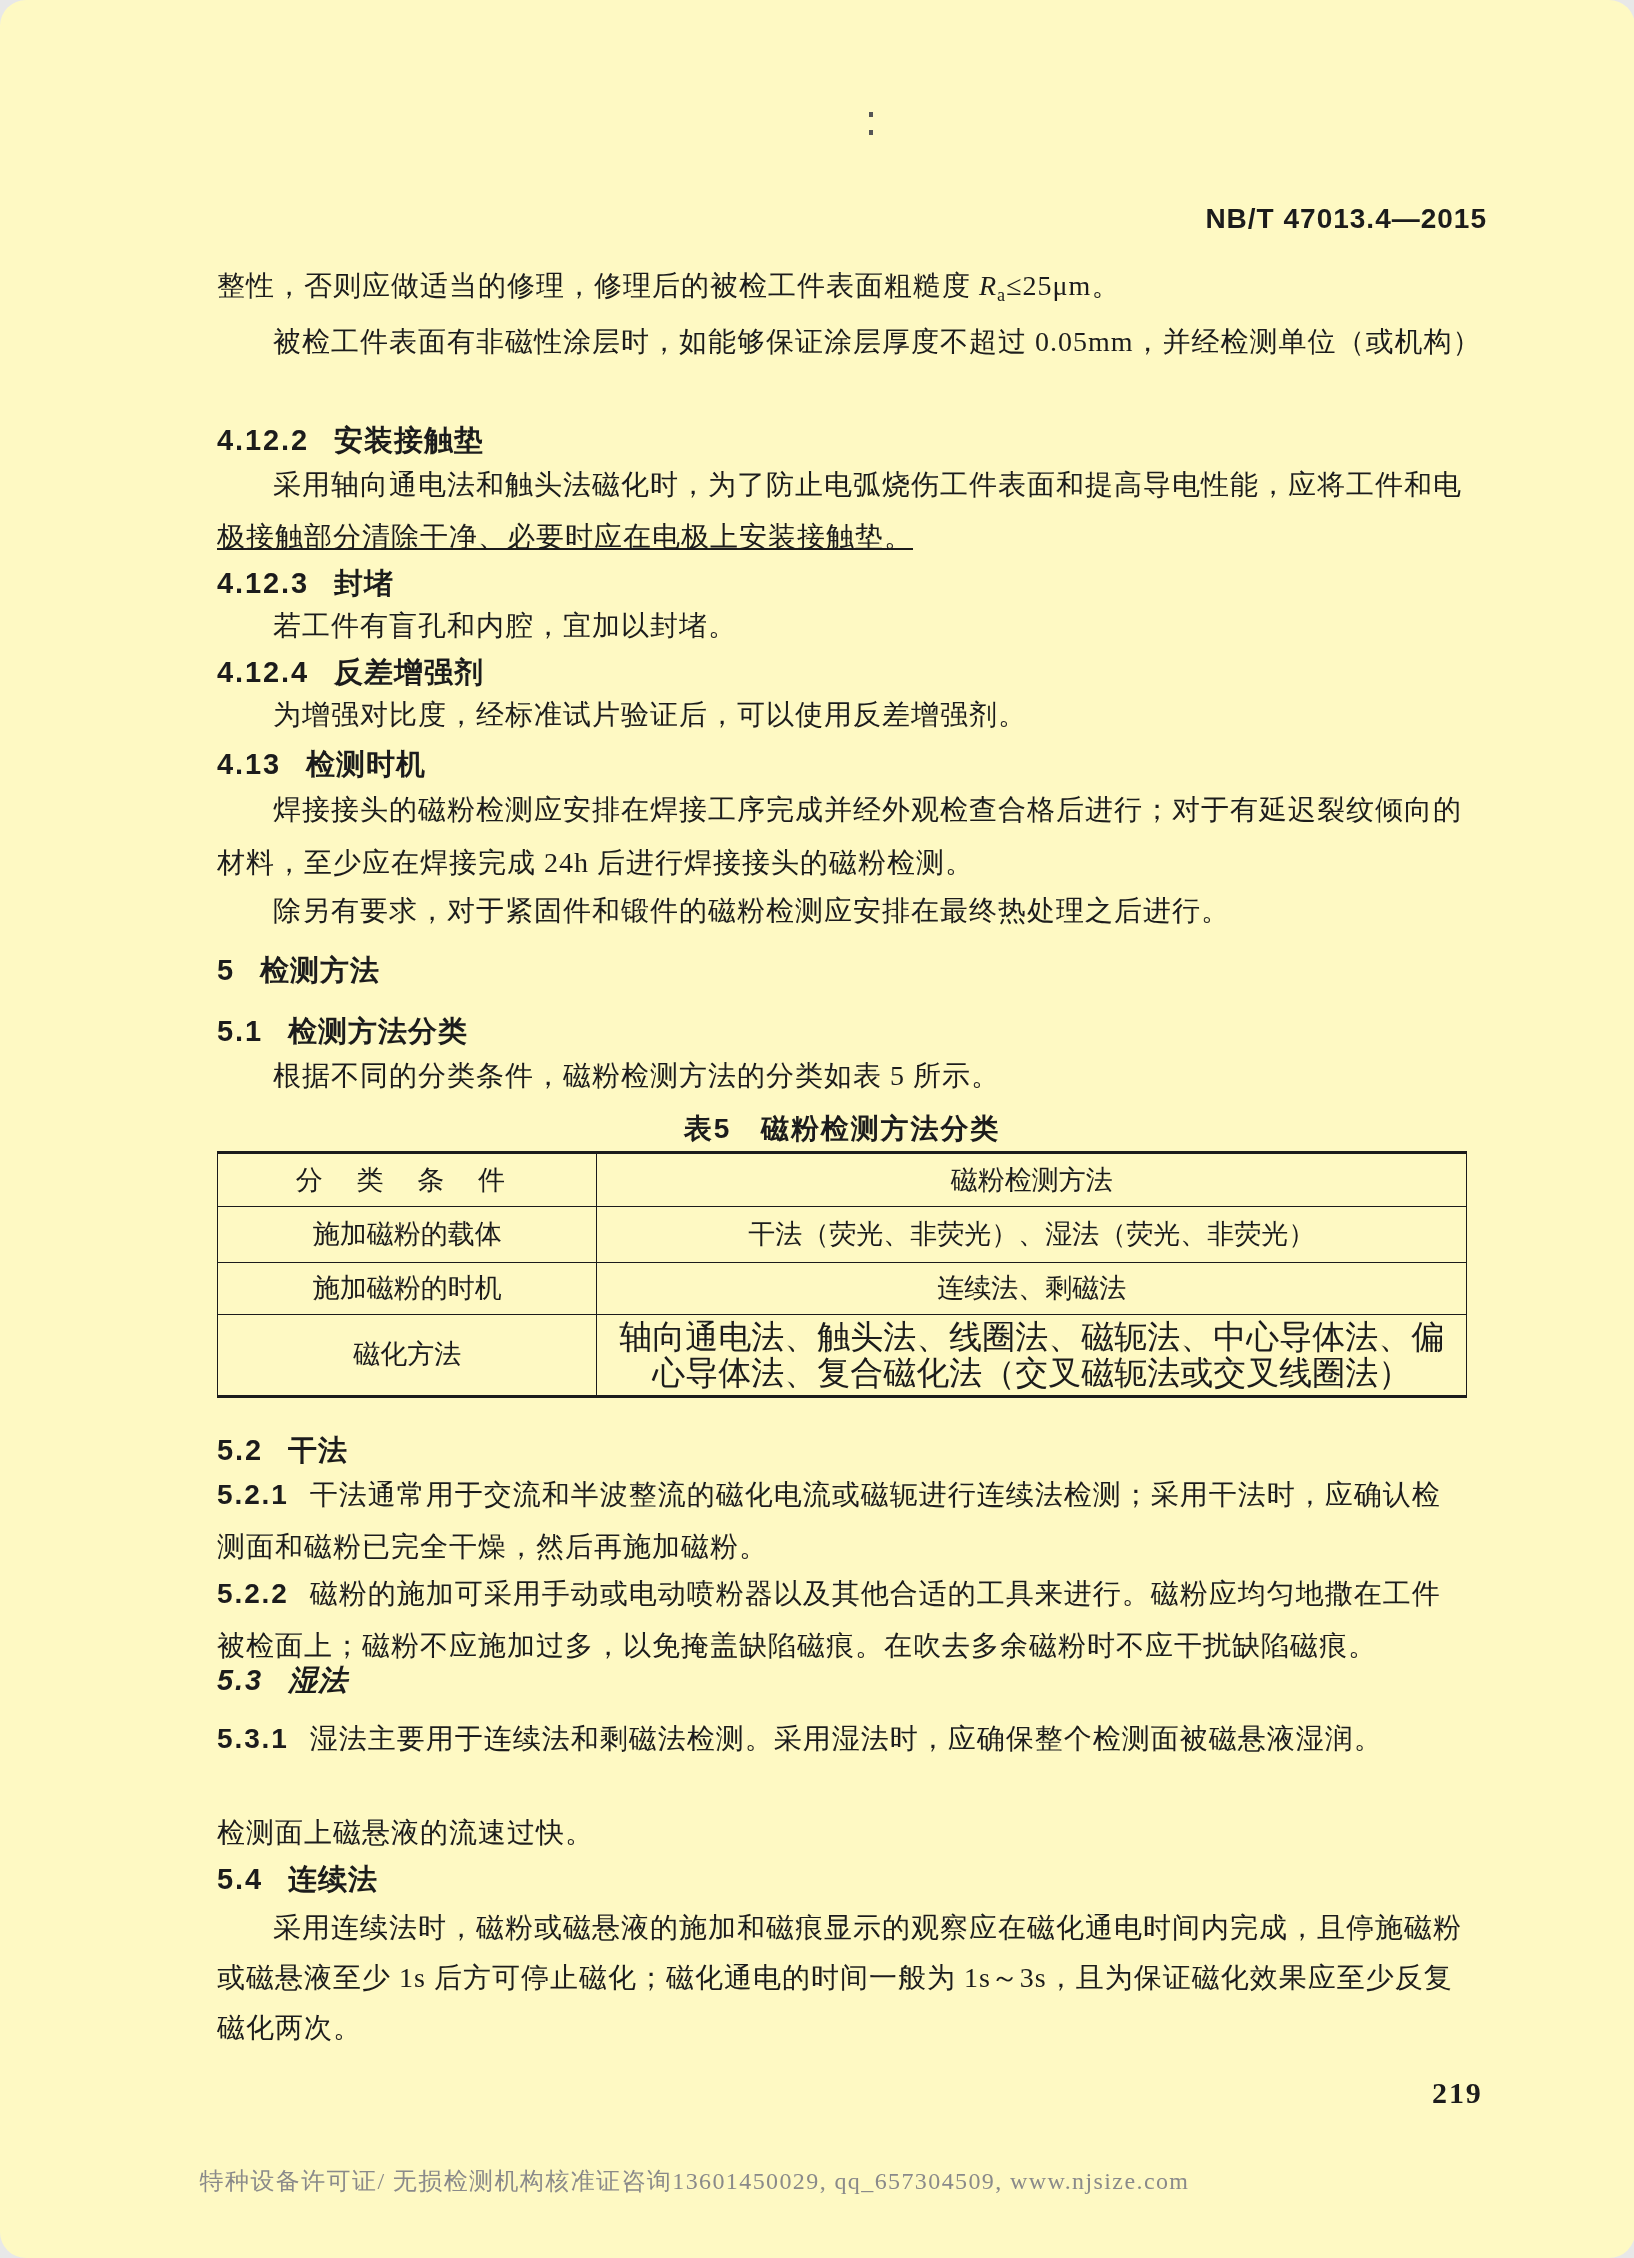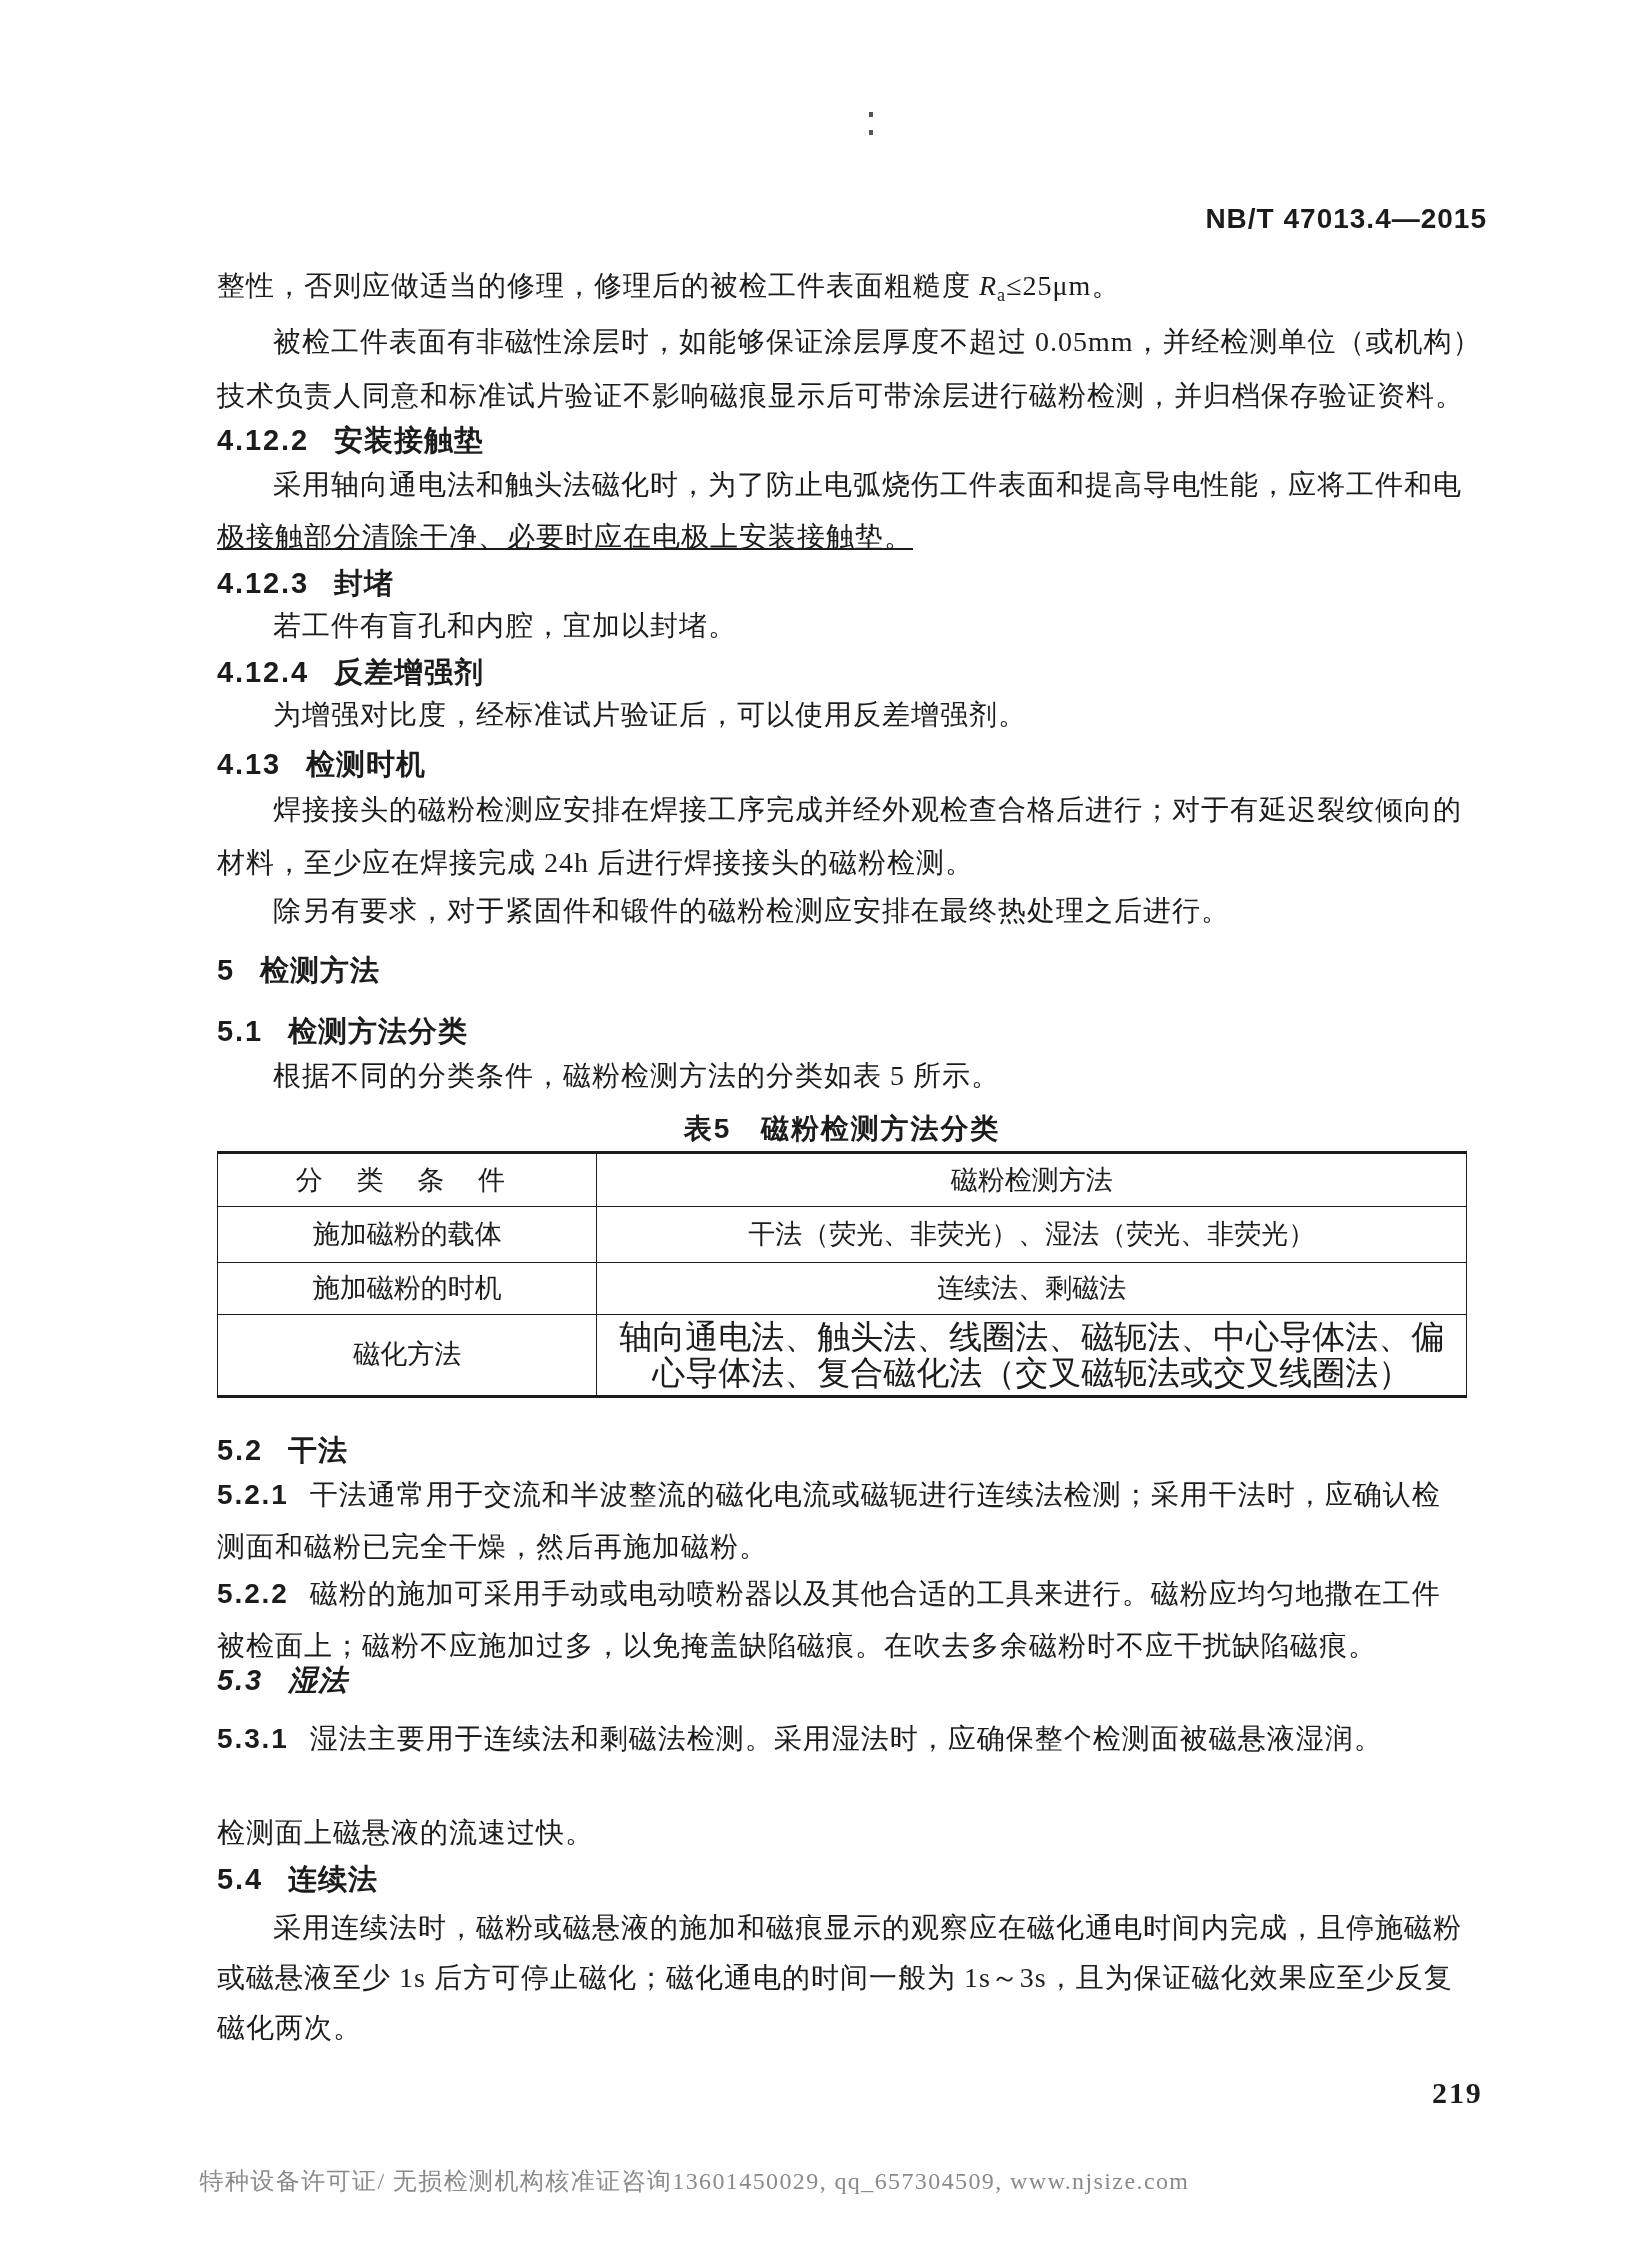--- a/index.html
+++ b/index.html
@@ -1,23 +1,24 @@
 <!DOCTYPE html>
 <html><head>
 <meta charset="utf-8">
 <style>
   html,body{margin:0;padding:0;background:#e8e8e8;}
   .page{
     position:relative;
     width:1635px;height:2258px;
-    background:#ffffff;
+    background:#fef9c3;
     margin:0 auto;
     overflow:hidden;
     font-family:"Liberation Serif","DejaVu Serif",serif;
     color:#1c1c1c;
+    border-radius:26px;
   }
   .abs{position:absolute;}
   .bodyline{
     font-size:28px;
     letter-spacing:1px;
     white-space:nowrap;
     line-height:35px;
   }
   .indent{padding-left:56px;}
   .heading{
@@ -84,21 +85,20 @@
 <div class="page">
 
   <div class="abs dots" style="left:869px;top:112px;"></div>
 
   <div class="abs hdr" style="top:203px;right:148px;">NB/T 47013.4—2015</div>
 
   <div class="abs bodyline" style="left:217px;top:268px;">
     <span>整性，否则应做适当的修理，修理后的被检工件表面粗糙度 </span><span class="rvar">R</span><span class="rsub">a</span><span>≤25μm。</span>
   </div>
   <div class="abs bodyline indent" style="left:217px;top:324px;">被检工件表面有非磁性涂层时，如能够保证涂层厚度不超过 0.05mm，并经检测单位（或机构）</div>
-  <div class="abs bodyline" style="left:217px;top:378px;">技术负责人同意和标准试片验证不影响磁痕显示后可带涂层进行磁粉检测，并归档保存验证资料。</div>
 
   <div class="abs heading" style="left:217px;top:421px;">
     <span class="num">4.12.2</span><span>安装接触垫</span>
   </div>
   <div class="abs bodyline indent" style="left:217px;top:467px;">采用轴向通电法和触头法磁化时，为了防止电弧烧伤工件表面和提高导电性能，应将工件和电</div>
   <div class="abs bodyline" style="left:217px;top:519px;text-decoration:underline;">极接触部分清除干净、必要时应在电极上安装接触垫。</div>
 
   <div class="abs heading" style="left:217px;top:564px;">
     <span class="num">4.12.3</span><span>封堵</span>
   </div>

